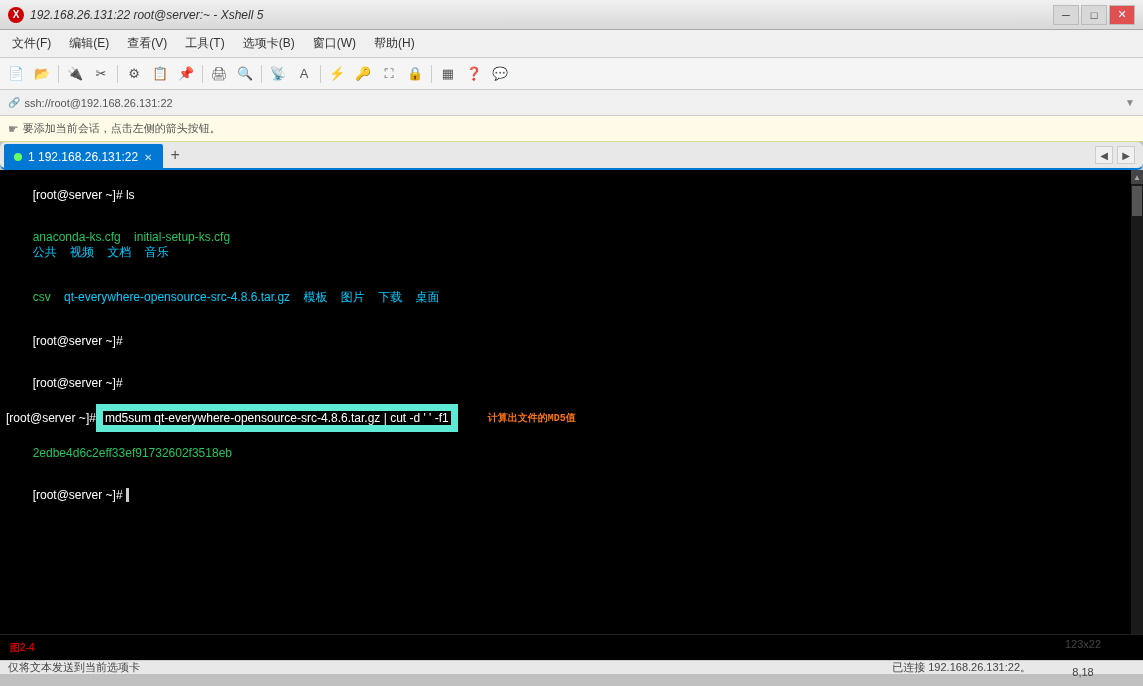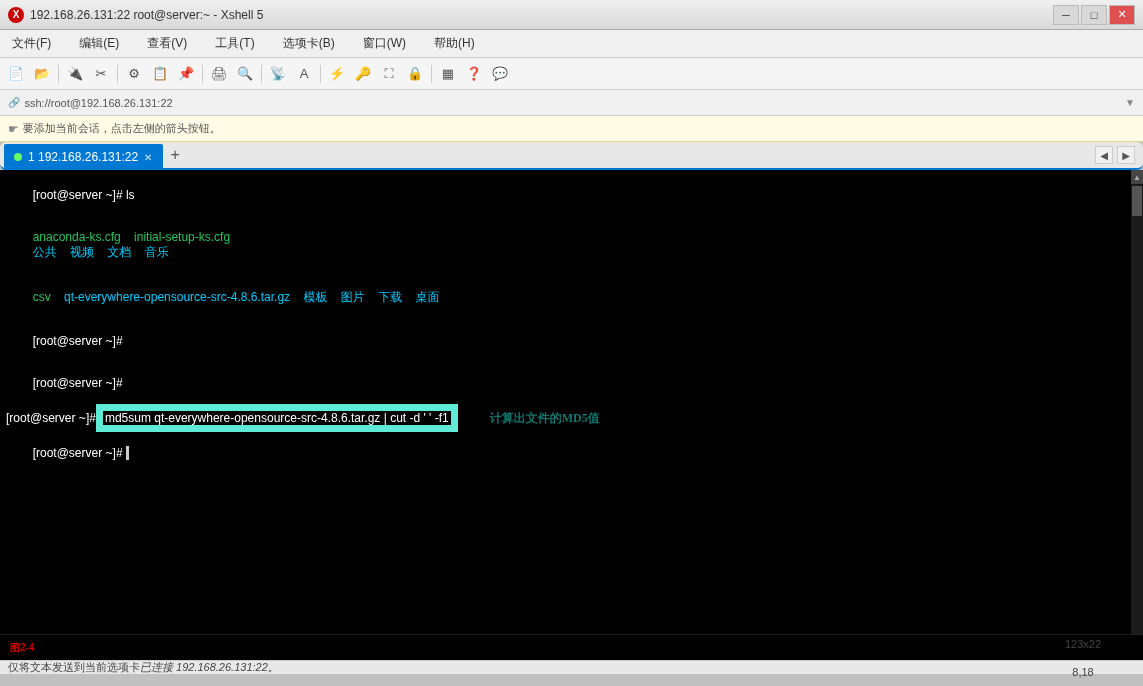--- a/index.html
+++ b/index.html
@@ -32,20 +32,21 @@
       height: 16px;
       background: #cc0000;
       border-radius: 50%;
       display: flex;
       align-items: center;
       justify-content: center;
     }
     .title-text {
       font-size: 12px;
       color: #333;
+      font-style: italic;
     }
     .title-controls {
       display: flex;
       gap: 2px;
     }
     .title-btn {
       width: 26px;
       height: 20px;
       background: #d8d8d8;
       border: 1px solid #bbb;
@@ -62,21 +63,21 @@
     }
 
     
     .menu-bar {
       height: 28px;
       background: #f0f0f0;
       display: flex;
       align-items: center;
       padding: 0 4px;
       border-bottom: 1px solid #ccc;
-      gap: 12px;
+      gap: 2px;
     }
     .menu-item {
       padding: 3px 8px;
       font-size: 12px;
       color: #333;
       cursor: pointer;
       border-radius: 2px;
     }
 
     
@@ -388,23 +389,26 @@
         <span class="term-prompt">[root@server ~]# </span>
       </div>
 
       <div class="term-line">
         <span class="term-prompt">[root@server ~]# </span>
       </div>
 
       <div class="term-line-with-note">
         <span class="term-prompt" style="color:#fff;">[root@server ~]# </span>
         <span style="color:#fff; border: 7px solid #5eead4; padding: 0 2px;">md5sum qt-everywhere-opensource-src-4.8.6.tar.gz | cut -d ' ' -f1</span>
-        <span class="term-annotation" style="margin-left: 20px; color:#0f766e; font-size:12px; font-family:Liberation Serif, serif;">　计算出文件的MD5值</span>
-      </div>
-
+        <span class="term-annotation" style="margin-left: 20px; color:#f97316; font-size:10px; font-family:Liberation Mono, monospace;">　计算出文件的MD5值</span>
+      </div>
+
+      <div class="term-line">
+        <span class="term-white">2edbe4d6c2eff33ef91732602f3518eb</span>
+      </div>
 
       <div class="term-line">
         <span class="term-prompt">[root@server ~]# </span><span style="background:#ccc;color:#000;">&nbsp;</span>
       </div>
 
     </div>
 
     <div class="terminal-scrollbar">
       <div class="scroll-btn">▲</div>
       <div class="scroll-thumb"></div>
@@ -412,21 +416,21 @@
   </div>
 
   <div class="figure-label">
     <span style="color:#cc0000; font-size:10px; font-weight:bold; font-family:'Segoe UI',Arial,sans-serif;">图2-4</span>
   </div>
 
   <div class="status-bar">
     <div class="status-left">
       <span>仅将文本发送到当前选项卡</span>
     </div>
-    <div style="flex:1; text-align:left;font-style:italic;">
+    <div style="flex:1; text-align:right;">
       <span>已连接 192.168.26.131:22。</span>
     </div>
     <div class="status-right">
       <span>SSH2</span>
       <span>xterm</span>
       <span>123x22</span>
       <span>8,18</span>
       <span>1 会话</span>
 
       <div style="display:flex;align-items:center;gap:4px;margin-left:8px;">

